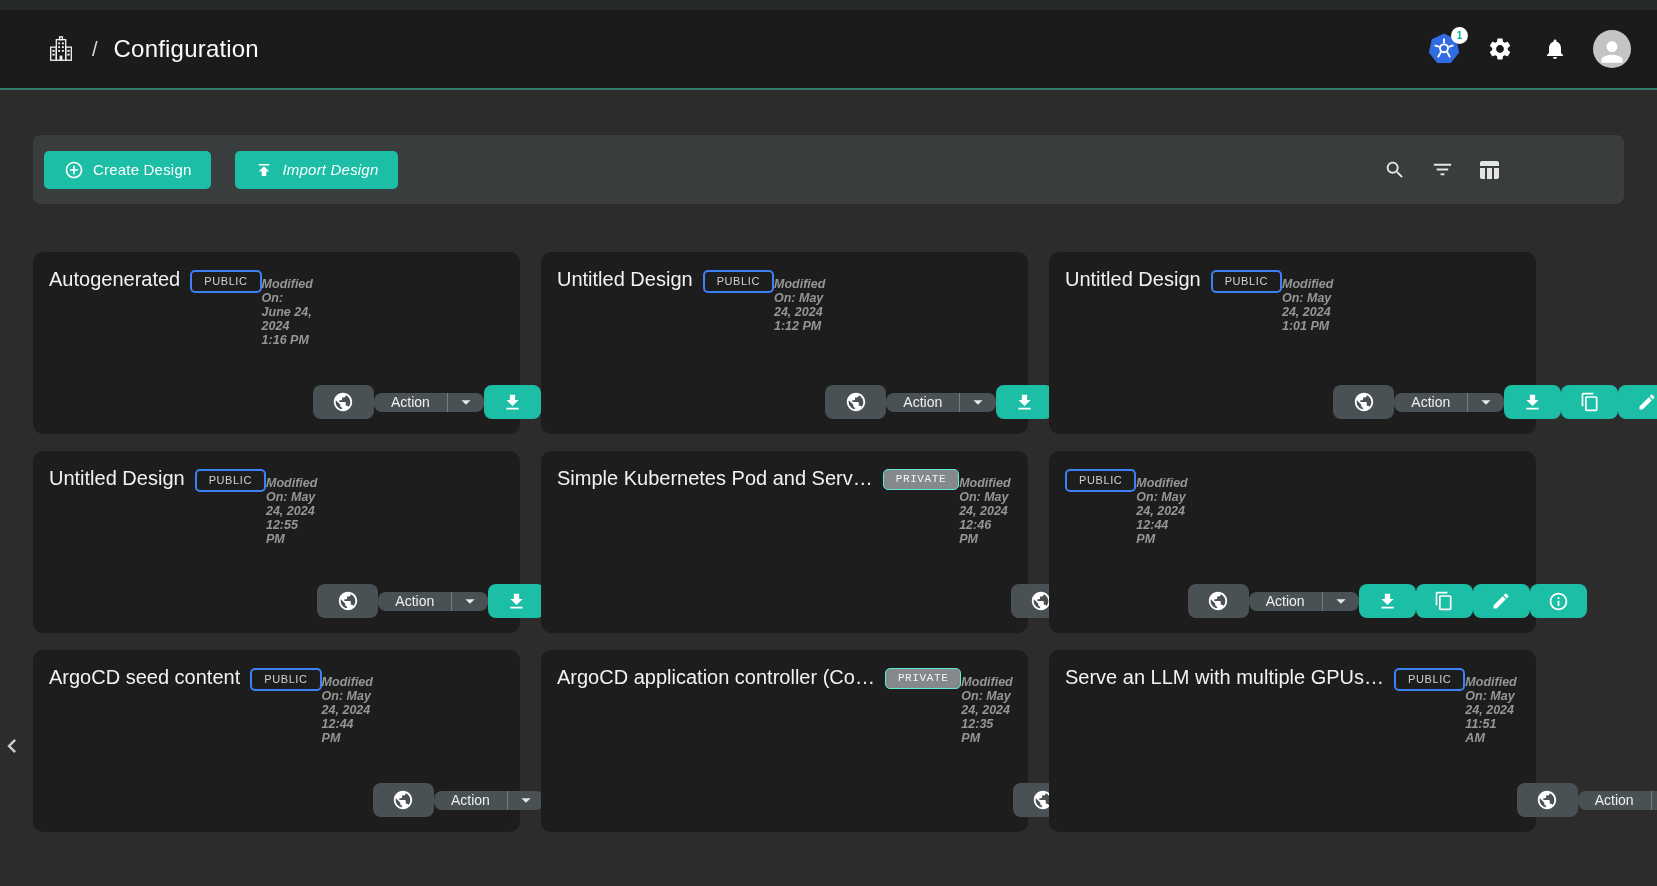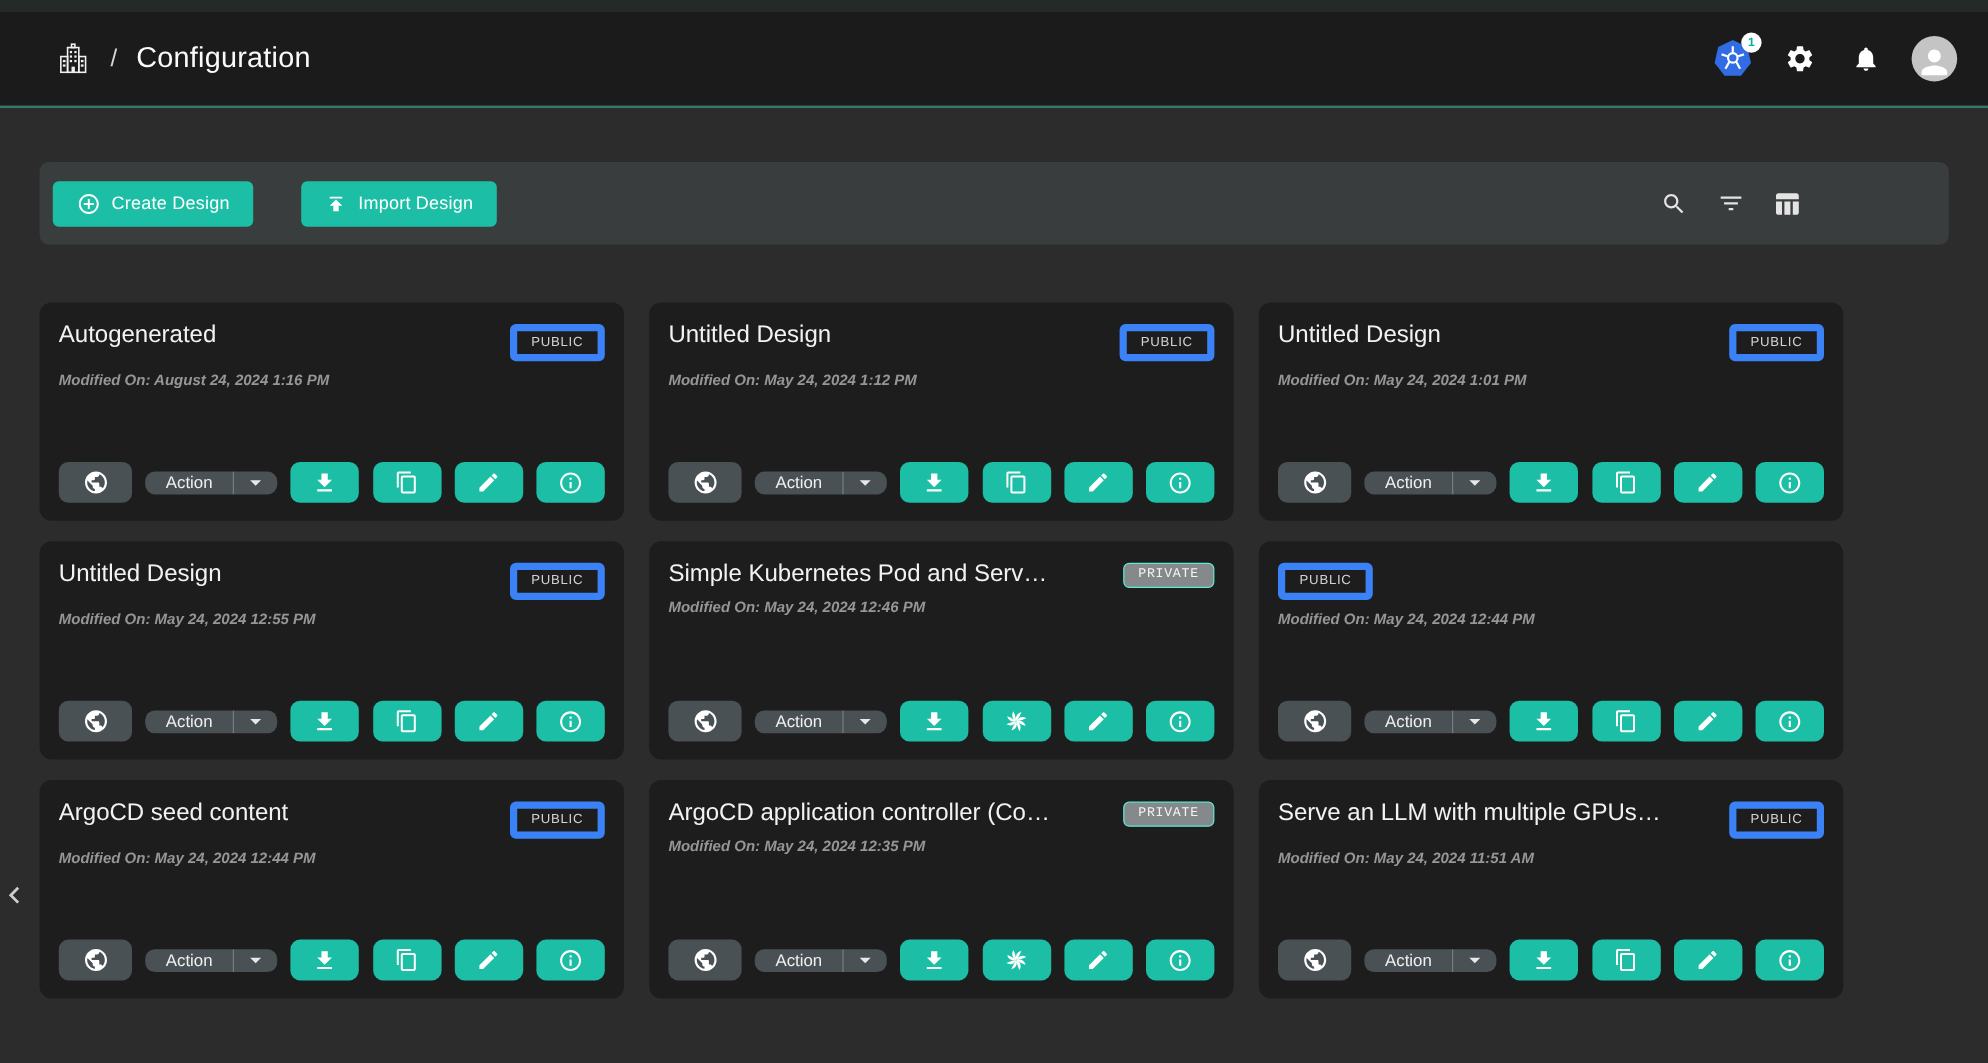--- a/index.html
+++ b/index.html
@@ -42,43 +42,43 @@
   
   .toolbar {
     margin:45px 33px 0; height:69px; background:#3a3d3e; border-radius:8px;
     display:flex; align-items:center; padding:0 28px 0 11px;
   }
   .accent-btn {
     height:38px; background:#1cbfa5; color:#fff; border-radius:5px;
     display:flex; align-items:center; gap:9px; padding:0 20px;
     font-size:15px; letter-spacing:.2px;
   }
-  .accent-btn + .accent-btn { margin-left:40px; }
+  .accent-btn + .accent-btn { margin-left:24px;font-style:italic; }
   .toolbar-icons { margin-left:auto; margin-right:92px; display:flex; align-items:center; gap:17px; }
   .toolbar-icons .hicon-btn { width:30px; height:30px; }
 
   
   .cards {
     margin-top:48px; padding:0 33px;
     display:grid; grid-template-columns:repeat(3, 487px); gap:17px 21px;
   }
   .card {
     background:#1d1d1d; border-radius:10px; height:182px;
-    padding:16px 16px 15px; display:flex; flex-direction:column;
+    padding:16px 16px 15px; display:flex; flex-direction:row;
   }
   .card-top { display:flex; align-items:flex-start; justify-content:space-between; gap:10px; }
   .card-title {
     color:#f2f2f2; font-size:20px; font-weight:500;
     white-space:nowrap; overflow:hidden; max-width:370px;
   }
   .chip {
     flex:none; margin-top:2px; font-size:11px; letter-spacing:.6px;
     padding:4px 12px; border-radius:5px; line-height:1;
   }
-  .chip.outlined { border:6px solid #3b82f6; color:#d2d2d2; background:transparent; }
+  .chip.outlined { border:2px solid #3b82f6; color:#d2d2d2; background:transparent; }
   .chip.filled   { border:1px solid #5eead4; color:#f4f4f4; background:#85898c;font-family:Liberation Mono, monospace; }
   .modified { margin-top:9px; font-size:12.5px; font-style:italic; font-weight:700; color:#969696; }
 
   .card-actions { margin-top:auto; display:flex; align-items:center; justify-content:space-between; }
   .gbtn {
     width:61px; height:34px; background:#4a5154; border-radius:8px;
     display:flex; align-items:center; justify-content:center;
   }
   .split { height:19px; background:#4a5154; border-radius:8px; display:flex; align-items:stretch; overflow:hidden; }
   .split-label { color:#f0f0f0; font-size:14px; padding:0 17px; display:flex; align-items:center; }
@@ -190,21 +190,21 @@
     </button>
   </div>
 </div>
 
 <div class="cards">
   <article class="card">
     <div class="card-top">
       <h2 class="card-title">Autogenerated</h2>
       <span class="chip outlined">PUBLIC</span>
     </div>
-    <p class="modified">Modified On: August 24, 2024 1:16 PM</p>
+    <p class="modified">Modified On: June 24, 2024 1:16 PM</p>
     <div class="card-actions">
       <button class="gbtn">
         <svg width="22" height="22" viewBox="0 0 24 24" fill="#fff">
           <path d="M12 2C6.48 2 2 6.48 2 12s4.48 10 10 10 10-4.48 10-10S17.52 2 12 2zm-1 17.93c-3.95-.49-7-3.85-7-7.93 0-.62.08-1.21.21-1.79L9 15v1c0 1.1.9 2 2 2v1.93zm6.9-2.54c-.26-.81-1-1.39-1.9-1.39h-1v-3c0-.55-.45-1-1-1H8v-2h2c.55 0 1-.45 1-1V7h2c1.1 0 2-.9 2-2v-.41c2.93 1.19 5 4.06 5 7.41 0 2.08-.8 3.97-2.1 5.39z"></path>
         </svg>
       </button>
       <div class="split">
         <button class="split-label">Action</button>
         <span class="split-div"></span>
         <button class="split-caret">

